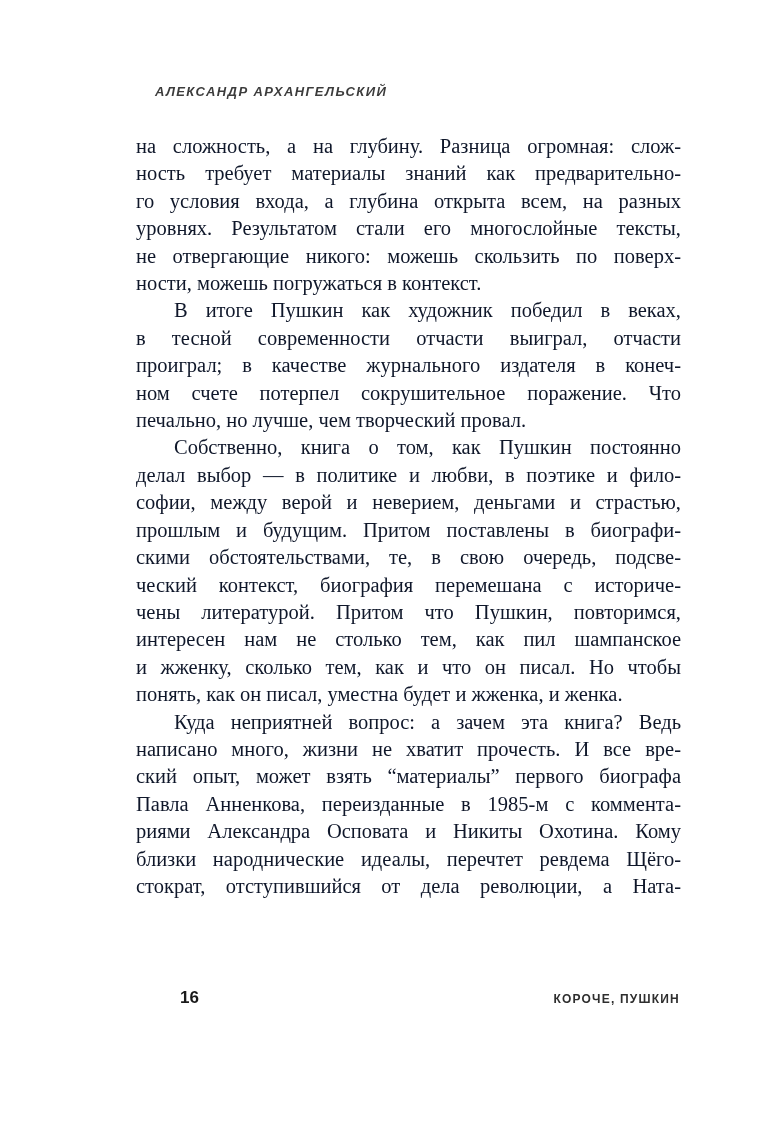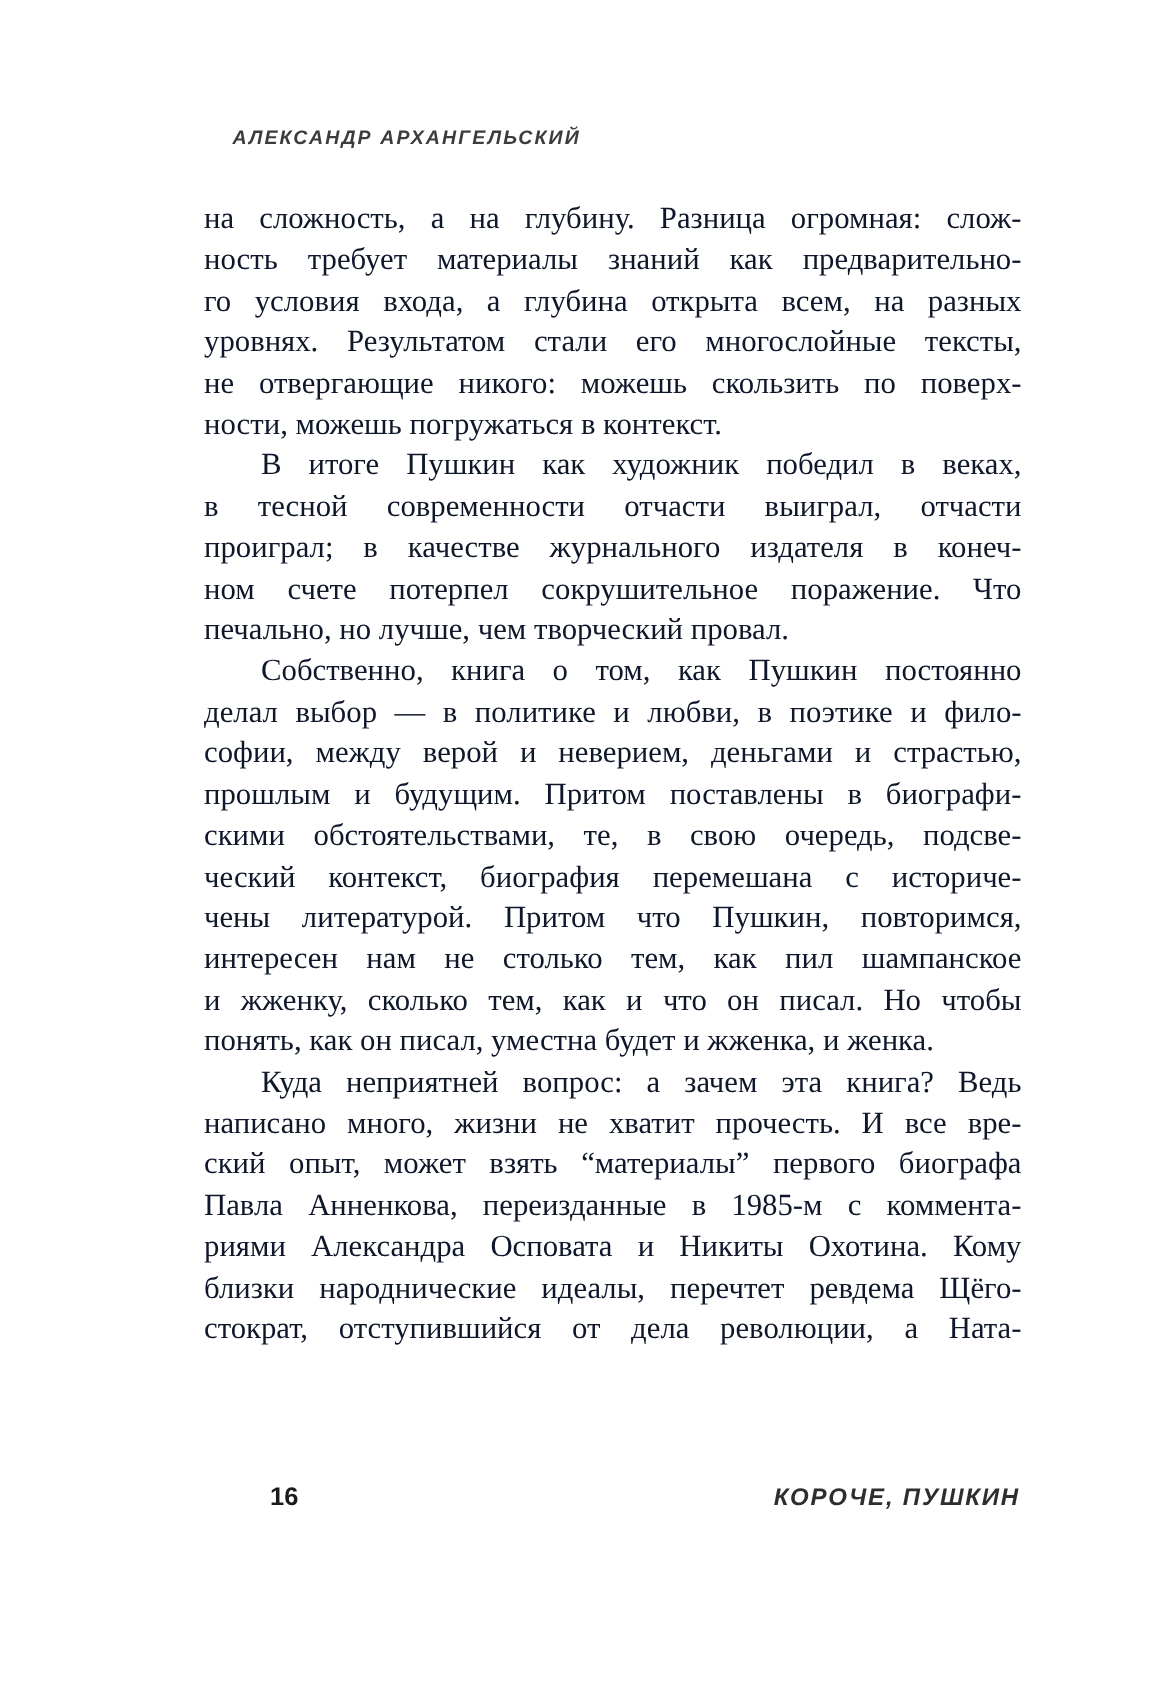--- a/index.html
+++ b/index.html
@@ -49,25 +49,24 @@
   }
   .page-number {
     font-family: "Liberation Sans", sans-serif;
     font-size: 17px;
     font-weight: 700;
     color: #1a1a1a;
     margin-left: 44px;
   }
   .running-footer {
     font-family: "Liberation Sans", sans-serif;
-    font-size: 16px;
+    font-size: 12px;
     font-weight: 700;
     letter-spacing: 1.2px;
     color: #2e2e2e;
-    font-style: italic;
   }
 </style>
 </head>
 <body>
 
 <div class="page">
   <div class="running-header">АЛЕКСАНДР АРХАНГЕЛЬСКИЙ</div>
 
   <div class="page-body">
       <div class="paragraph">

